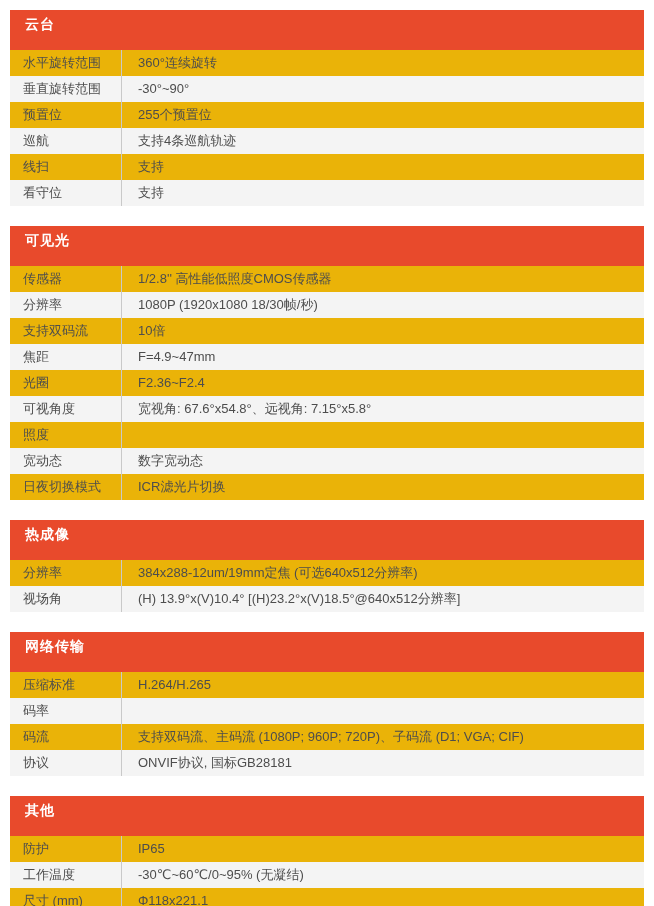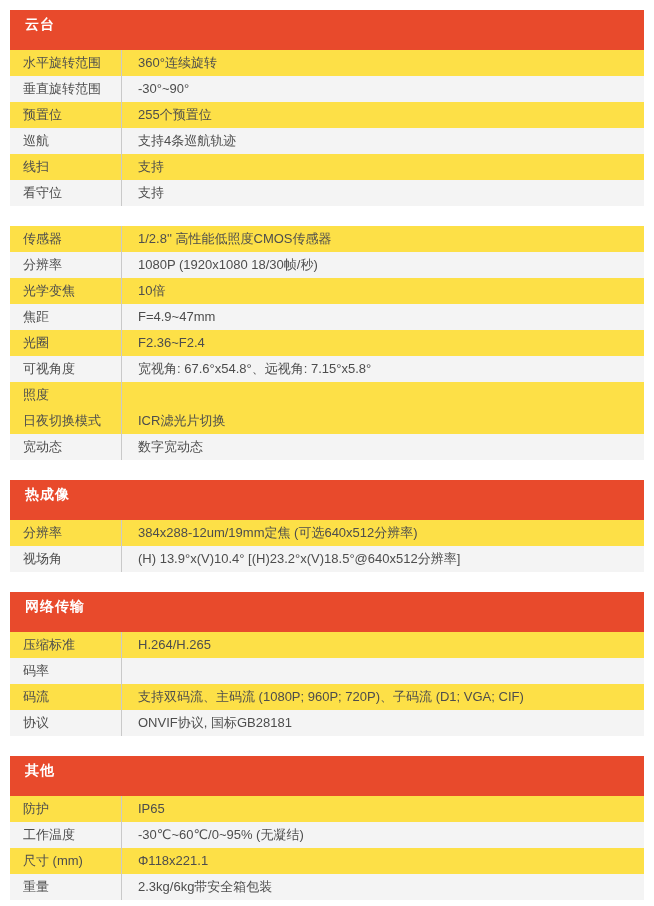--- a/index.html
+++ b/index.html
@@ -31,21 +31,21 @@
     font-weight: bold;
     padding-left: 15px;
     letter-spacing: 1px;
   }
   .row {
     display: flex;
     height: 26px;
     line-height: 26px;
     font-size: 13px;
     color: var(--text);
-    background: #fde047;
+    background: #eab308;
   }
   .row.alt { background: var(--row-alt-bg); }
   .label {
     width: 112px;
     flex-shrink: 0;
     padding-left: 13px;
     border-right: 1px solid var(--divider);
     white-space: nowrap;
     overflow: hidden;
   }
@@ -85,55 +85,56 @@
         <div class="value">支持</div>
       </div>
       <div class="row alt">
         <div class="label">看守位</div>
         <div class="value">支持</div>
       </div>
     </div>
   </div>
 
   <div class="spec-section">
+    <div class="sec-header">可见光</div>
     <div class="rows">
       <div class="row">
         <div class="label">传感器</div>
         <div class="value">1/2.8'' 高性能低照度CMOS传感器</div>
       </div>
       <div class="row alt">
         <div class="label">分辨率</div>
         <div class="value">1080P (1920x1080 18/30帧/秒)</div>
       </div>
       <div class="row">
-        <div class="label">光学变焦</div>
+        <div class="label">支持双码流</div>
         <div class="value">10倍</div>
       </div>
       <div class="row alt">
         <div class="label">焦距</div>
         <div class="value">F=4.9~47mm</div>
       </div>
       <div class="row">
         <div class="label">光圈</div>
         <div class="value">F2.36~F2.4</div>
       </div>
       <div class="row alt">
         <div class="label">可视角度</div>
         <div class="value">宽视角: 67.6°x54.8°、远视角: 7.15°x5.8°</div>
       </div>
       <div class="row">
         <div class="label">照度</div>
       </div>
+      <div class="row alt">
+        <div class="label">宽动态</div>
+        <div class="value">数字宽动态</div>
+      </div>
       <div class="row">
         <div class="label">日夜切换模式</div>
         <div class="value">ICR滤光片切换</div>
-      </div>
-      <div class="row alt">
-        <div class="label">宽动态</div>
-        <div class="value">数字宽动态</div>
       </div>
     </div>
   </div>
 
   <div class="spec-section">
     <div class="sec-header">热成像</div>
     <div class="rows">
       <div class="row">
         <div class="label">分辨率</div>
         <div class="value">384x288-12um/19mm定焦 (可选640x512分辨率)</div>

